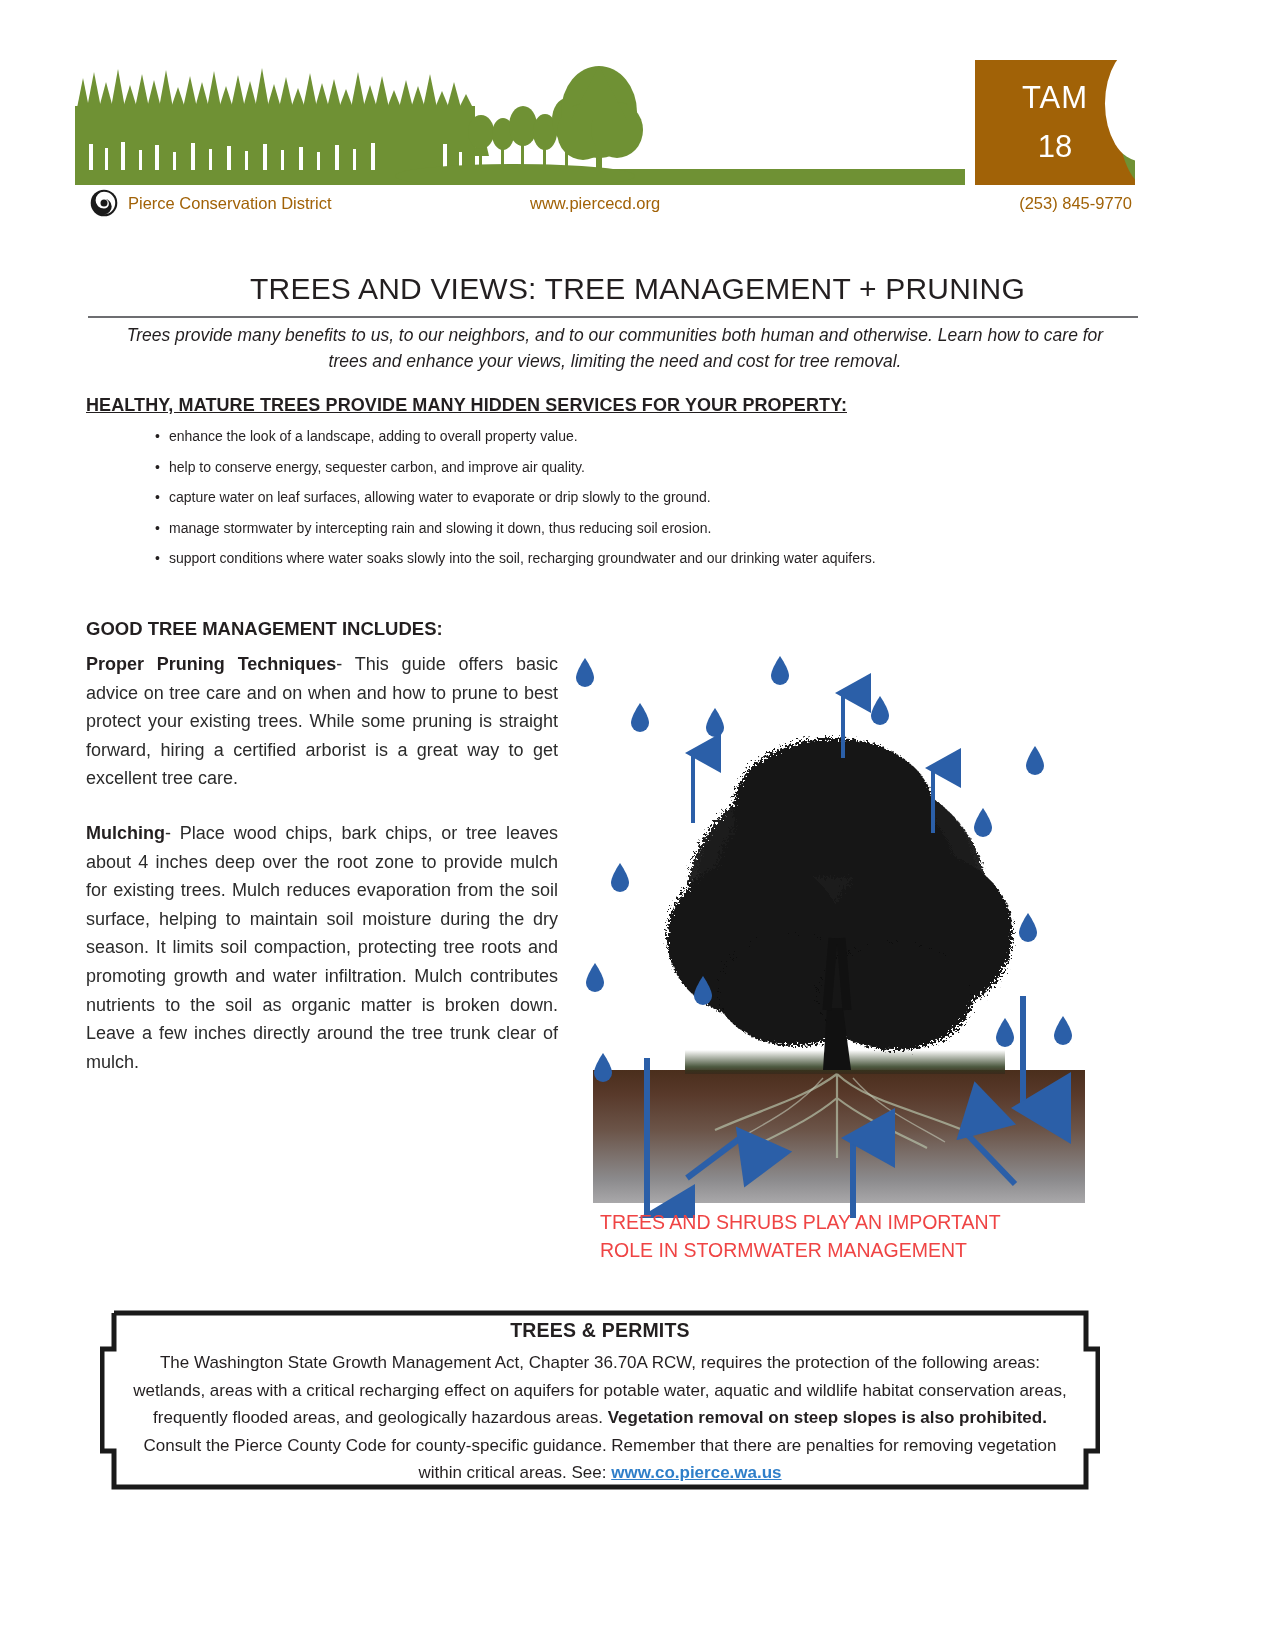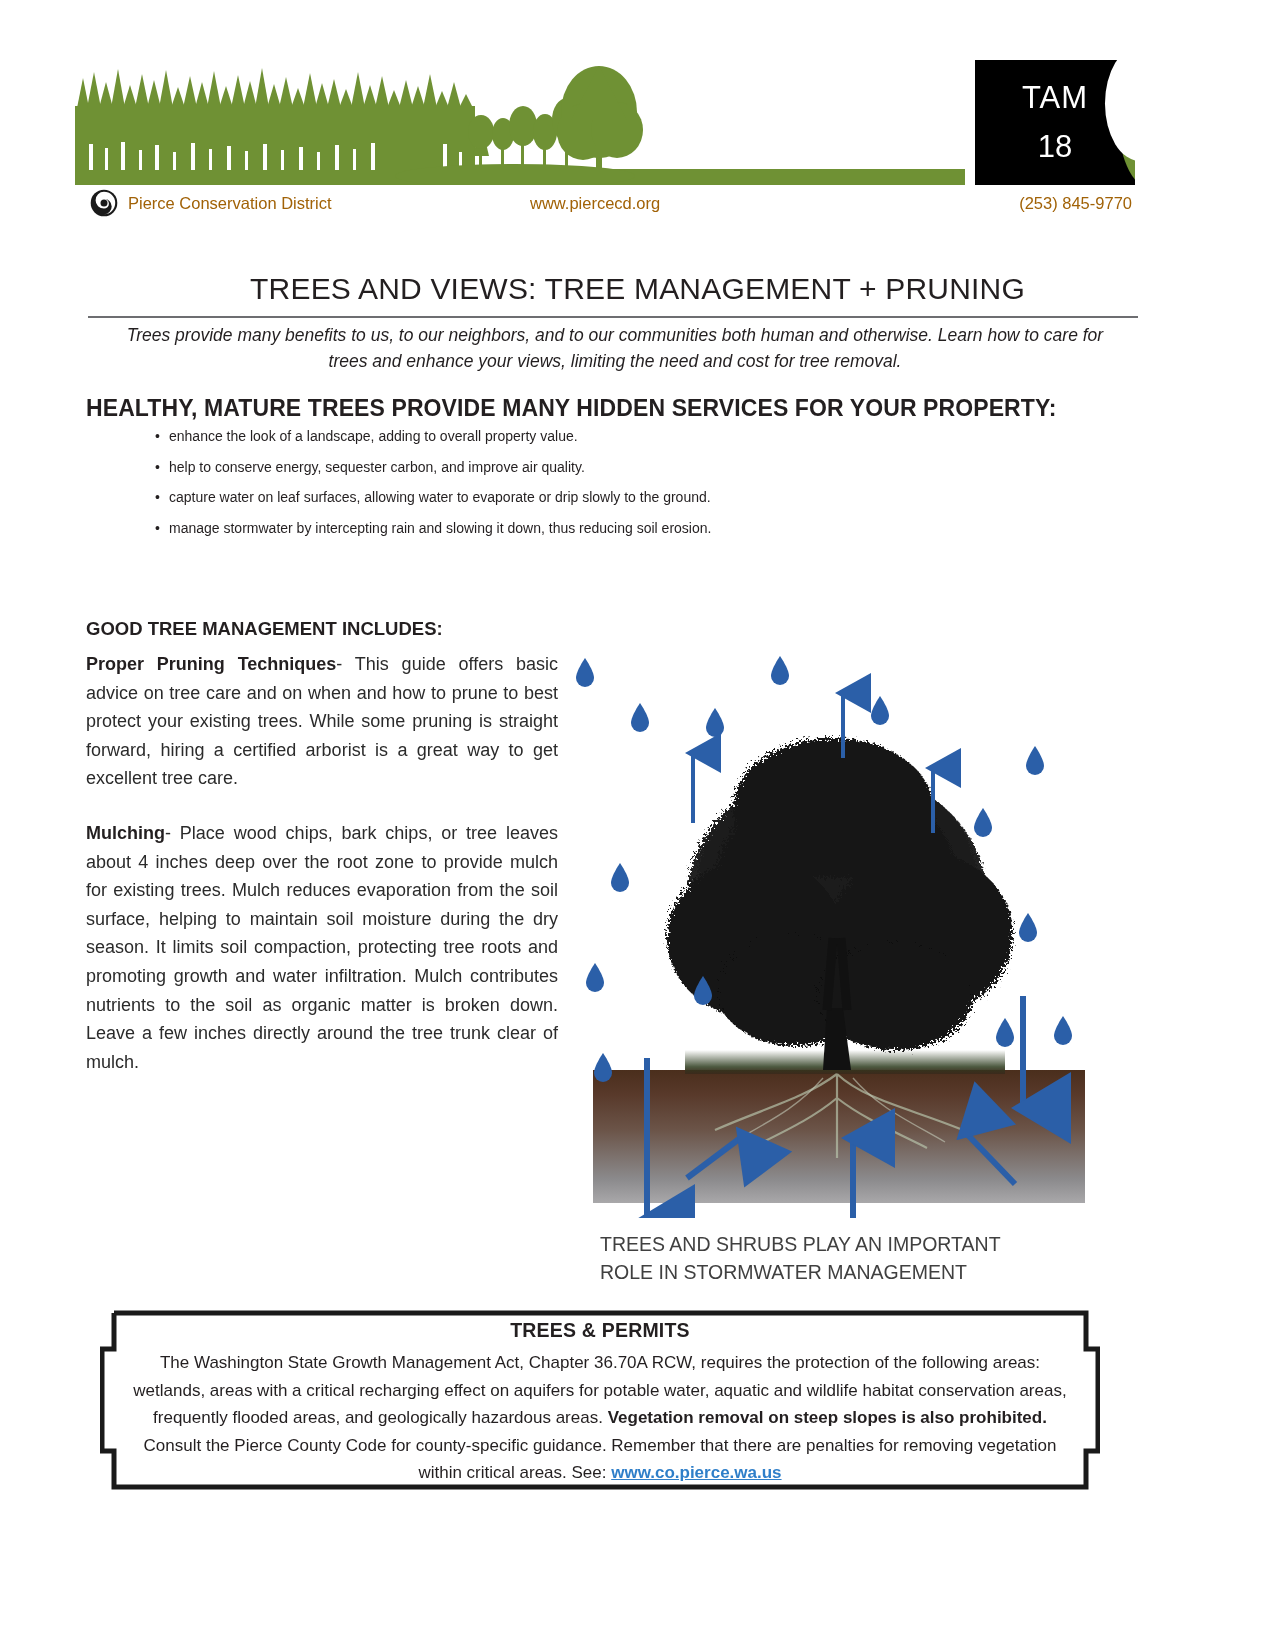--- a/index.html
+++ b/index.html
@@ -30,21 +30,21 @@
     top: 0;
     width: 890px;
     height: 125px;
   }
   .tam-badge {
     position: absolute;
     right: 0;
     top: 0;
     width: 160px;
     height: 125px;
-    background: #000000;
+    background: #a16207;
     color: #ffffff;
     text-align: center;
     overflow: hidden;
   }
   .tam-badge .tam-text {
     font-size: 31px;
     letter-spacing: 1px;
     margin-top: 22px;
     line-height: 1;
     position: relative;
@@ -144,23 +144,24 @@
     font-style: italic;
     line-height: 26px;
     color: #231f20;
   }
 
   
   .sec1-head {
     position: absolute;
     left: 86px;
     top: 395px;
-    font-size: 23px;
+    font-size: 18px;
     font-weight: bold;
     letter-spacing: 0.1px;
+    text-decoration: underline;
   }
   .bullets {
     position: absolute;
     left: 155px;
     top: 422px;
     width: 980px;
     font-size: 14px;
     line-height: 28px;
   }
   .bullets li {
@@ -237,22 +238,21 @@
     height: 580px;
   }
 
   .caption {
     position: absolute;
     left: 600px;
     top: 1208px;
     width: 535px;
     font-size: 19.5px;
     line-height: 28px;
-    color: #404040;
-    margin-top: 22px;
+    color: #ef4444;
   }
 
   
   .permits {
     position: absolute;
     left: 100px;
     top: 1305px;
     width: 1000px;
     height: 190px;
   }
@@ -410,20 +410,21 @@
 <div class="doc-title">TREES AND VIEWS: TREE MANAGEMENT + PRUNING</div>
 <div class="title-rule"></div>
 <div class="intro">Trees provide many benefits to us, to our neighbors, and to our communities both human and otherwise. Learn how to care for trees and enhance your views, limiting the need and cost for tree removal.</div>
 
 <div class="sec1-head">HEALTHY, MATURE TREES PROVIDE MANY HIDDEN SERVICES FOR YOUR PROPERTY:</div>
 <ul class="bullets">
   <li>enhance the look of a landscape, adding to overall property value.</li>
   <li>help to conserve energy, sequester carbon, and improve air quality.</li>
   <li>capture water on leaf surfaces, allowing water to evaporate or drip slowly to the ground.</li>
   <li>manage stormwater by intercepting rain and slowing it down, thus reducing soil erosion.</li>
+  <li>support conditions where water soaks slowly into the soil, recharging groundwater and our drinking water aquifers.</li>
 </ul>
 
 <div class="sec2-head">GOOD TREE MANAGEMENT INCLUDES:</div>
 <div class="col-left">
   <p><b>Proper Pruning Techniques</b><span>- This guide offers basic advice on tree care and on when and how to prune to best protect your existing trees. While some pruning is straight forward, hiring a certified arborist is a great way to get excellent tree care.</span></p>
   <p><b>Mulching</b><span>- Place wood chips, bark chips, or tree leaves about 4 inches deep over the root zone to provide mulch for existing trees. Mulch reduces evaporation from the soil surface, helping to maintain soil moisture during the dry season. It limits soil compaction, protecting tree roots and promoting growth and water infiltration. Mulch contributes nutrients to the soil as organic matter is broken down. Leave a few inches directly around the tree trunk clear of mulch.</span></p>
 </div>
 
 <div class="figure">
   <div class="soil-block"></div>

